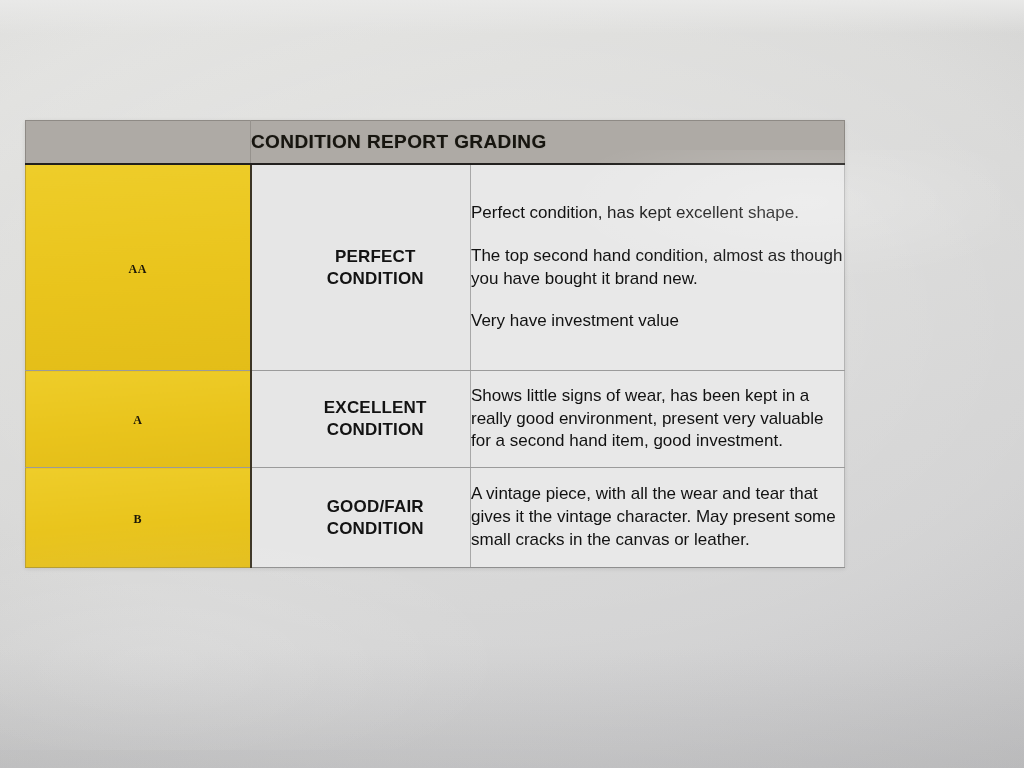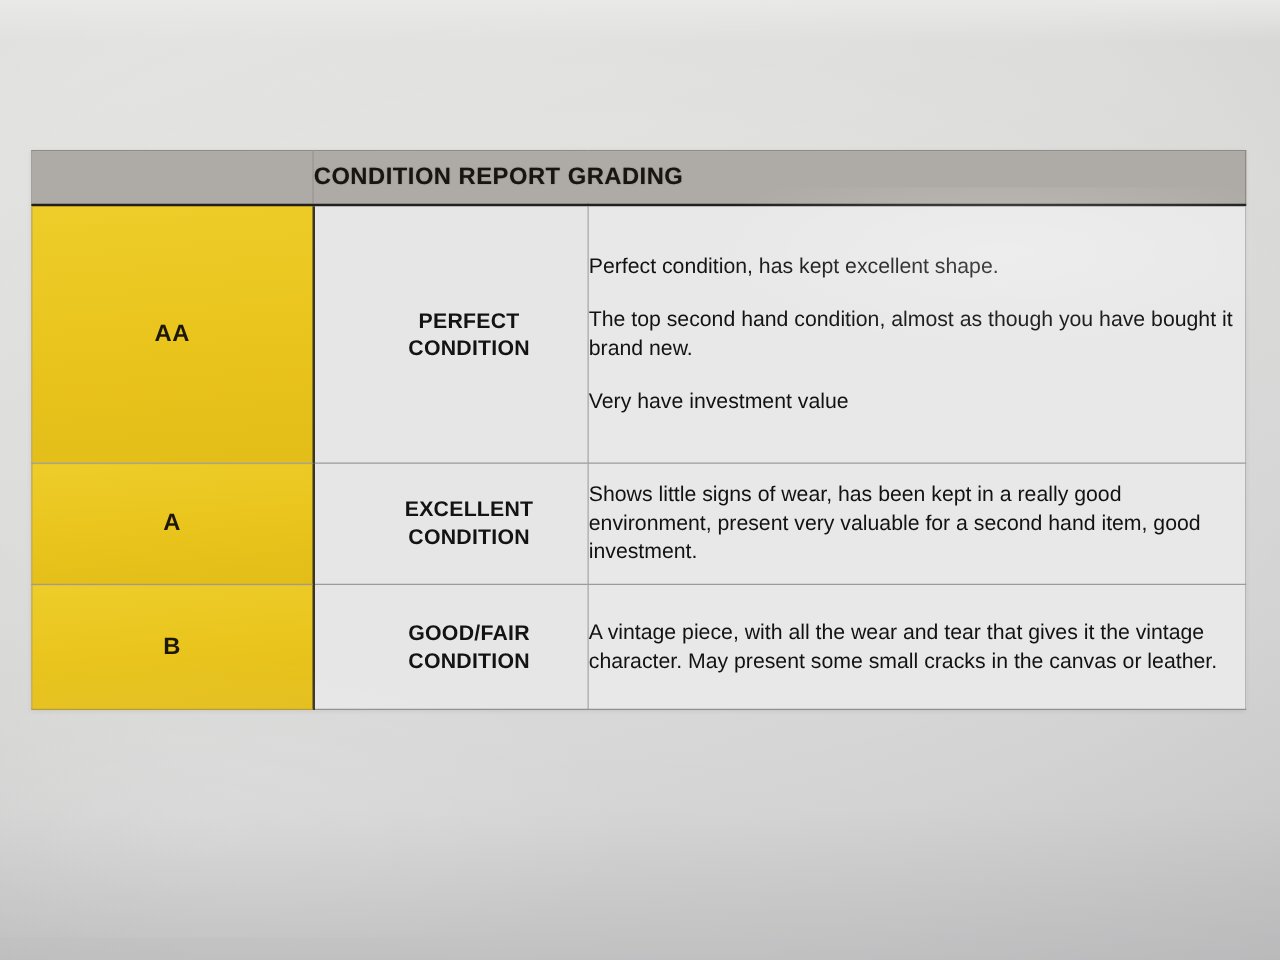--- a/index.html
+++ b/index.html
@@ -42,21 +42,21 @@
     left: 0; right: 0; bottom: 0;
     height: 120px;
     background: linear-gradient(0deg, rgba(170,170,172,0.32) 0%, rgba(170,170,172,0) 100%);
   }
 
   
   #grading-table {
     position: absolute;
     left: 25px;
     top: 120px;
-    width: 972px;
+    width: 820px;
     box-sizing: border-box;
     border-collapse: collapse;
     table-layout: fixed;
     background: #eaeaea;
     box-shadow: 0 1px 4px rgba(0,0,0,0.10);
   }
   #grading-table td, #grading-table th {
     padding: 0;
     vertical-align: middle;
   }
@@ -87,24 +87,25 @@
   
   td.grade-cell {
     width: 225px;
     background: #ecc71e;
     background-image: linear-gradient(175deg, #eecd2a 0%, #e9c41c 55%, #e3bd18 100%);
     text-align: center;
     border-right: 2px solid #3b3425;
     border-left: 1px solid #bfa02a;
   }
   .grade-text {
-    font-size: 19px;
+    font-size: 12px;
     font-weight: bold;
     color: #1c1708;
     letter-spacing: 0.5px;
+    font-family: Liberation Serif, serif;
   }
 
   
   td.name-cell {
     width: 220px;
     background: #e6e6e6;
     text-align: center;
     border-right: 1px solid #a8a8a8;
     border-left: 1px solid #bdbdbd;
     padding: 4px 6px;

